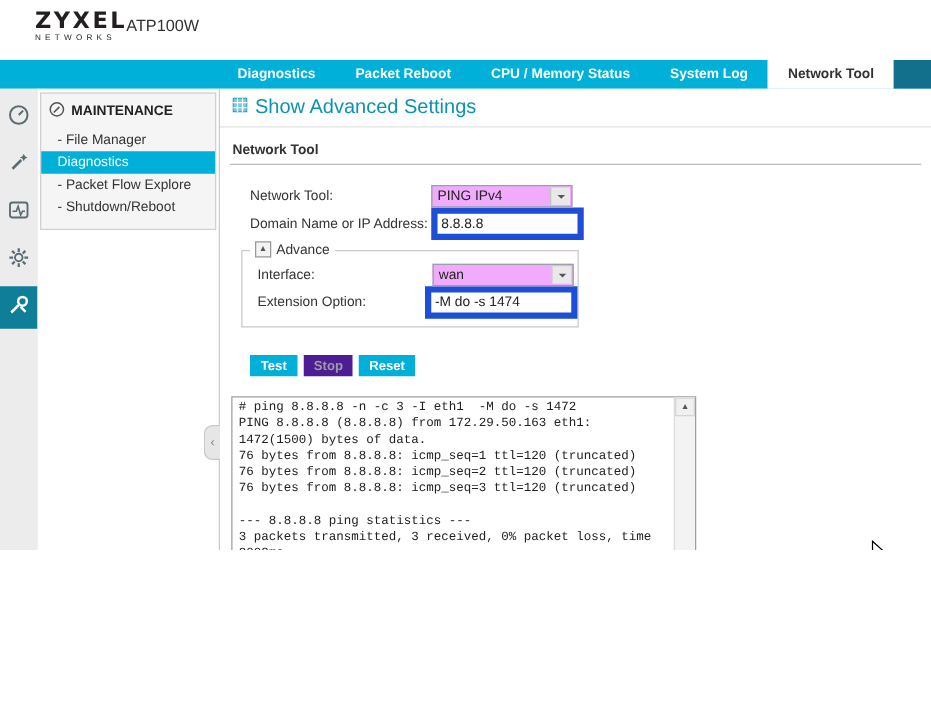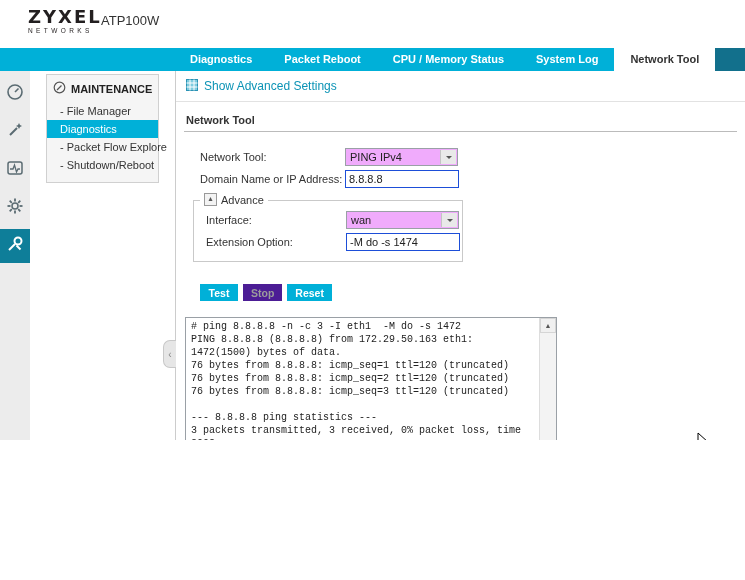--- a/index.html
+++ b/index.html
@@ -25,42 +25,42 @@
   
   .icon-strip{position:absolute;top:71px;left:0;width:30px;bottom:0;background:#ececec;
               border-right:1px solid #d6d6d6;}
   .strip-icon{position:absolute;left:0;width:30px;height:34px;display:flex;align-items:center;
               justify-content:center;cursor:pointer;}
   .strip-icon.active{background:#0e7e99;}
 
   
   .sidebar{position:absolute;top:71px;left:30px;width:145px;bottom:0;background:#fff;
            border-right:1px solid #ccc;}
-  .menu-box{margin:3px 16px;background:#f5f5f5;border:1px solid #d0d0d0;padding-bottom:8px;}
+  .menu-box{margin:3px 2px;background:#f5f5f5;border:1px solid #d0d0d0;padding-bottom:8px;}
   .menu-title{display:flex;align-items:center;gap:5px;padding:6px 6px 6px 6px;
               font-size:11px;font-weight:bold;color:#222;}
   .menu-item{font-size:11px;color:#333;padding:3px 6px 3px 13px;cursor:pointer;white-space:nowrap;}
   .menu-item.active{background:#00b0d8;color:#fff;}
 
   
   .main{position:absolute;top:71px;left:176px;right:0;bottom:0;background:#fff;}
   .adv-bar{display:flex;align-items:center;gap:6px;padding:6px 10px;border-bottom:1px solid #e2e2e2;}
-  .adv-link{font-size:12px;color:#0b93b5;cursor:pointer;}
+  .adv-link{font-size:16px;color:#0b93b5;cursor:pointer;}
   .section-head{margin:0 8px;padding:12px 2px 5px;font-size:11px;font-weight:bold;color:#333;
                 border-bottom:1px solid #bbb;}
   .form{padding:14px 0 0 24px;font-size:11px;}
   .frow{display:flex;align-items:center;height:22px;}
   .flabel{width:145px;}
   .select{width:113px;height:18px;border:1px solid #9aa0a6;background:#f0abfc;display:flex;
           align-items:center;position:relative;padding-left:4px;box-sizing:border-box;cursor:pointer;}
   .select .val{font-size:11px;color:#222;}
   .arrow-btn{position:absolute;right:1px;top:1px;bottom:1px;width:15px;background:#e9e9e9;
              border-left:1px solid #c4c4c4;display:flex;align-items:center;justify-content:center;cursor:pointer;}
   .arrow-btn i{width:0;height:0;border:3.5px solid transparent;border-top-color:#555;margin-top:4px;}
-  .text-input{width:106px;height:16px;border:1px solid #1d4ed8;font-size:11px;padding:0 3px;
+  .text-input{width:106px;height:16px;border:5px solid #1d4ed8;font-size:11px;padding:0 3px;
               font-family:"Liberation Sans",sans-serif;color:#222;}
   .advance{margin:10px 0 0 -7px;border:1px solid #c9c9c9;width:268px;padding:8px 0 8px 0;
            position:relative;}
   .advance-legend{position:absolute;top:-8px;left:6px;background:#fff;padding:0 4px;
                   display:flex;align-items:center;gap:4px;font-size:11px;color:#333;}
   .cbox{width:11px;height:11px;border:1px solid #999;background:#f3f3f3;font-size:8px;
         line-height:10px;text-align:center;color:#555;cursor:pointer;}
   .advance .flabel{width:140px;padding-left:12px;}
   .btn-row{display:flex;gap:5px;padding-left:24px;margin-top:22px;}
   .btn{min-width:38px;height:17px;background:#00b0d8;color:#fff;border:none;font-size:10.5px;

